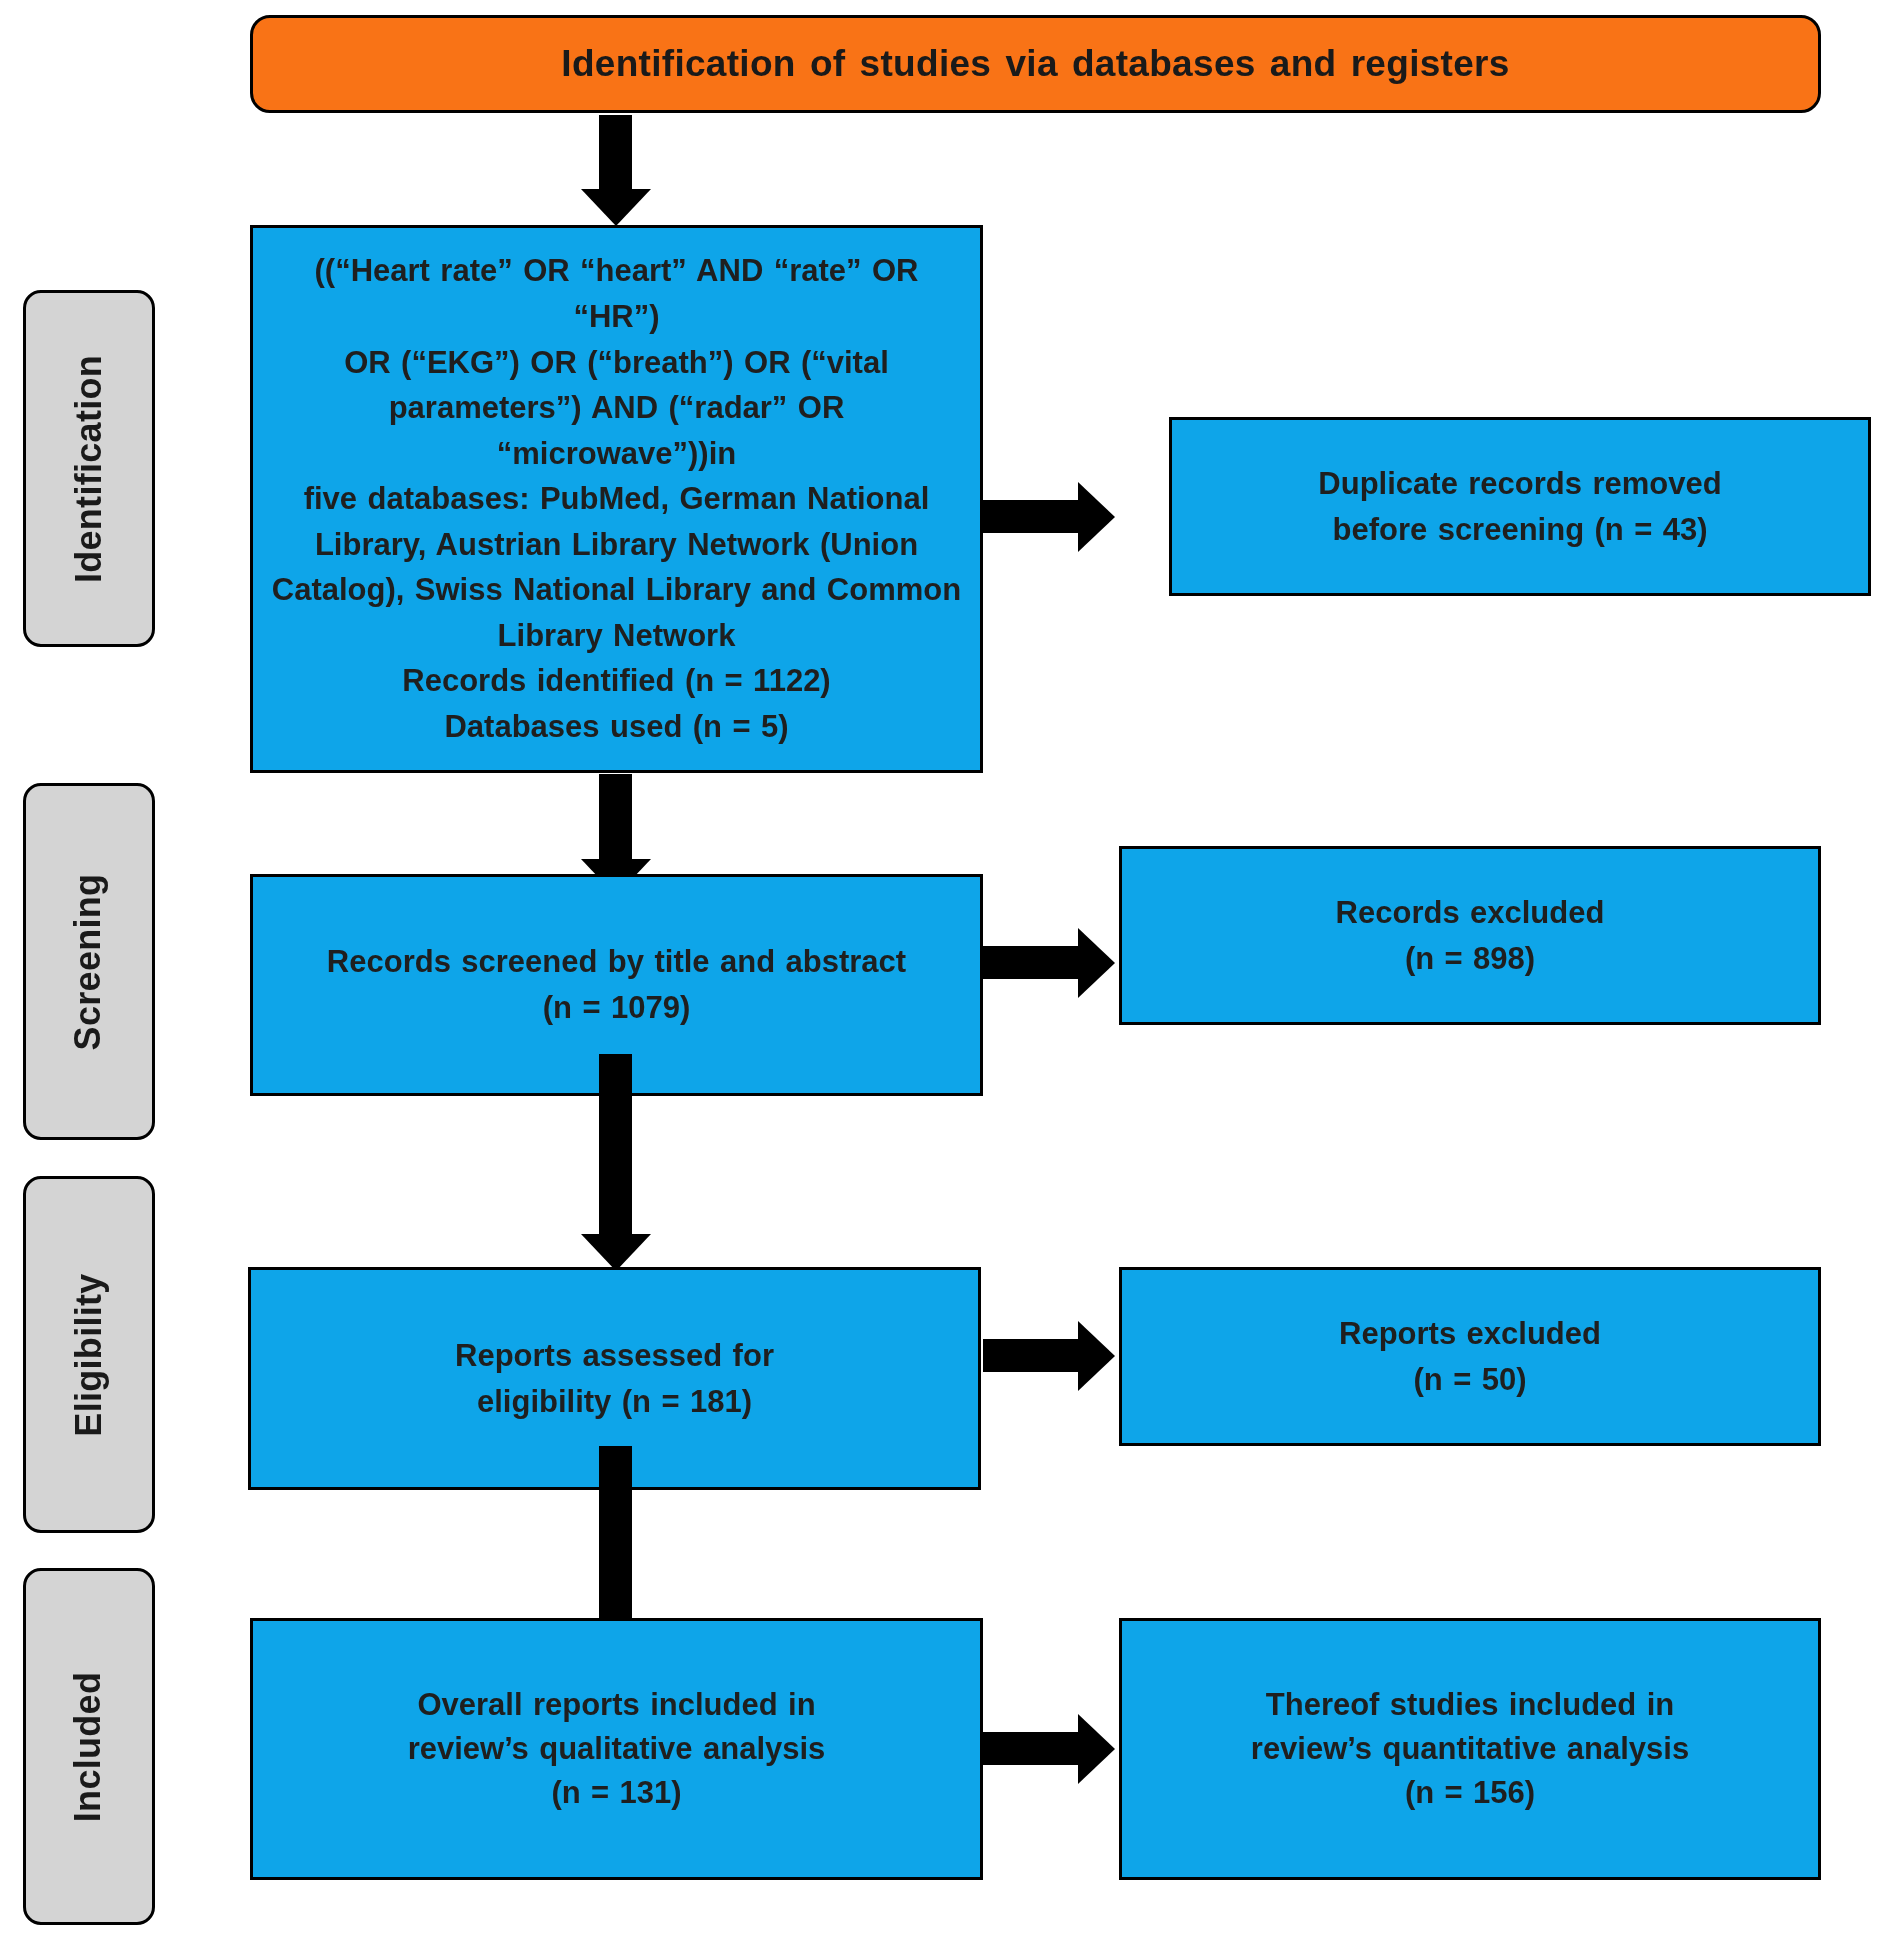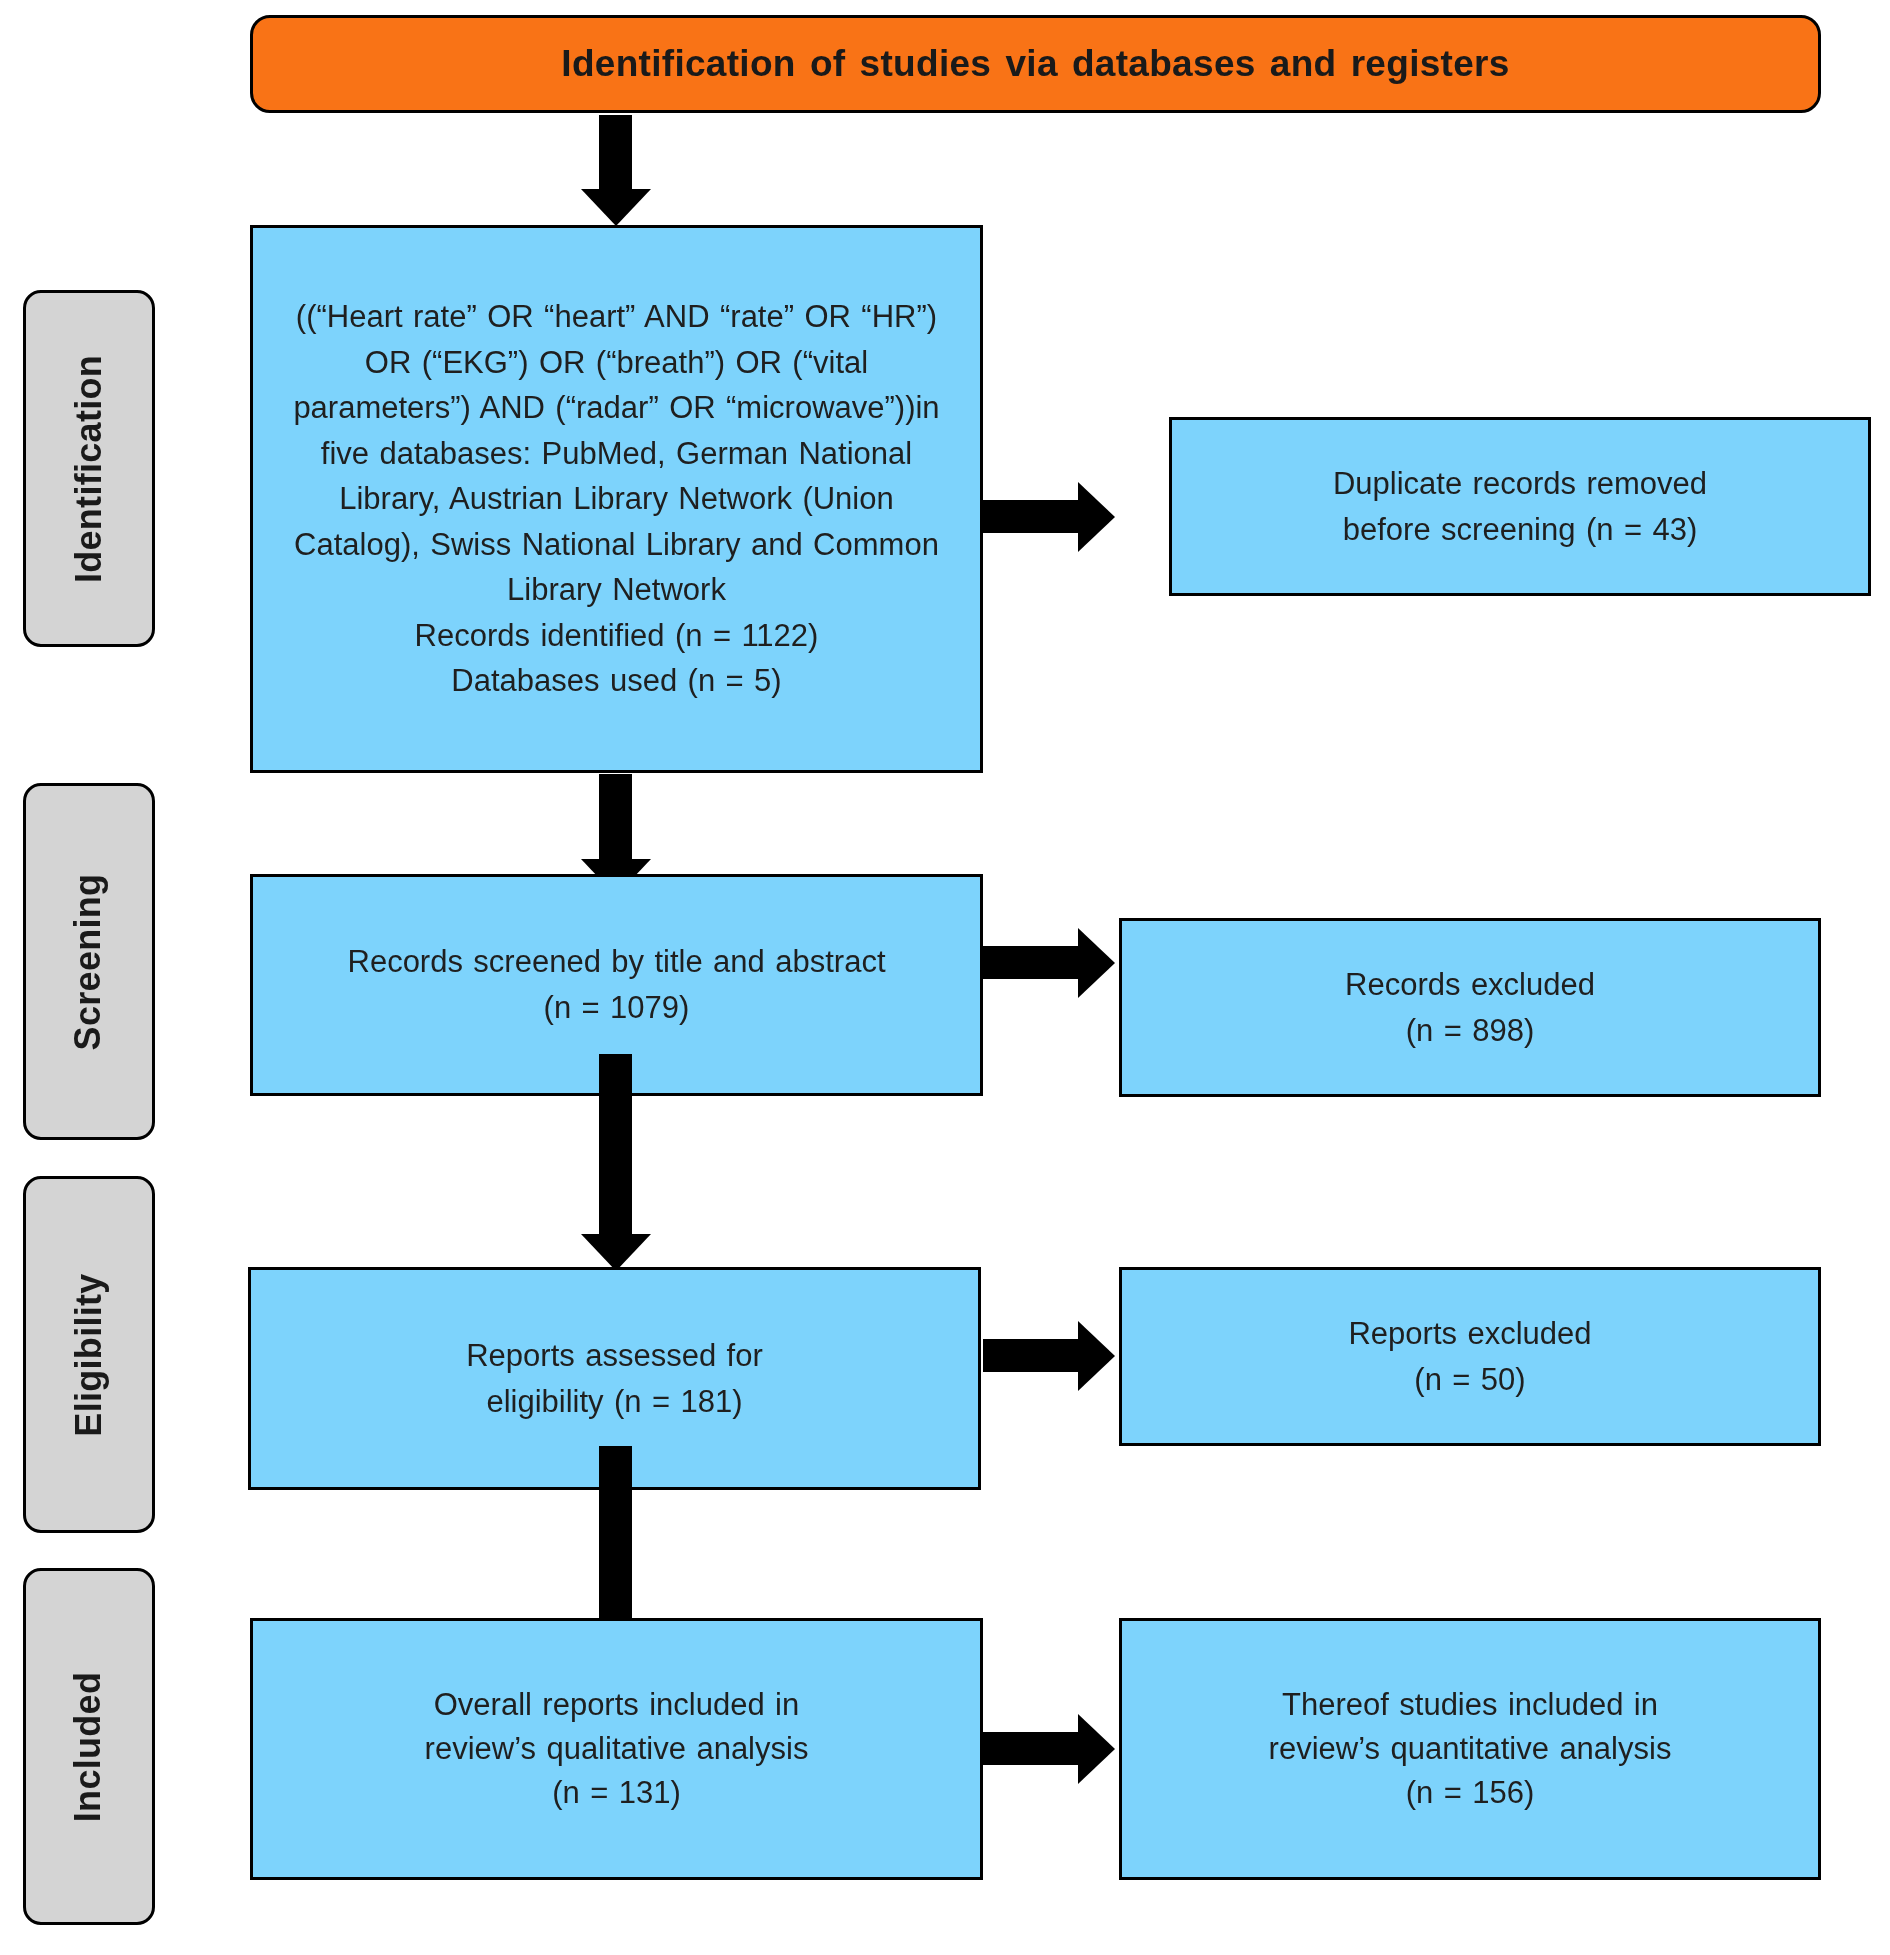--- a/index.html
+++ b/index.html
@@ -60,27 +60,28 @@
     white-space: nowrap;
     font-size: 36px;
     font-weight: bold;
     color: #1a1a1a;
     letter-spacing: 0.3px;
   }
 
   
   .flow-box {
     position: absolute;
-    background: #7dd3fc;
+    background: #0ea5e9;
     border: 3px solid #000000;
     box-sizing: border-box;
     display: flex;
     align-items: center;
     justify-content: center;
     padding: 14px 18px;
+    font-weight: bold;
   }
   .flow-box-text {
     text-align: center;
     font-size: 31px;
     line-height: 1.47;
     color: #1f1f1f;
     white-space: pre-line;
     word-spacing: 1.8px;
   }
   .flow-box-text.compact {
@@ -180,21 +181,21 @@
   <div class="flow-box" style="left:250px; top:874px; width:733px; height:222px;">
     <div class="flow-box-text">Records screened by title and abstract
 (n = 1079)</div>
   </div>
 
   <div class="arrow-right" style="left:983px; top:963px;">
     <div class="shaft" style="left:0; top:-16.7px; width:100px; height:33px;"></div>
     <div class="head" style="left:95px; top:-35px;"></div>
   </div>
 
-  <div class="flow-box" style="left:1119px; top:918px; width:702px; height:179px;">
+  <div class="flow-box" style="left:1119px; top:846px; width:702px; height:179px;">
     <div class="flow-box-text">Records excluded
 (n = 898)</div>
   </div>
 
   <div class="arrow-down" style="left:616px; top:1054px;">
     <div class="shaft" style="left:-16.7px; top:0; width:33px; height:185px;"></div>
     <div class="head" style="left:-35px; top:180px;"></div>
   </div>
 
   <div class="flow-box" style="left:248px; top:1267px; width:733px; height:223px;">

